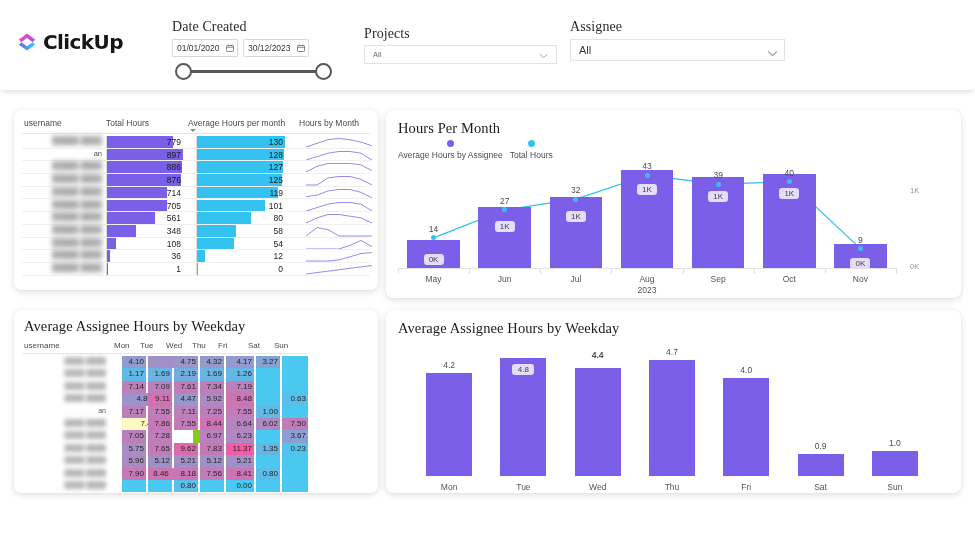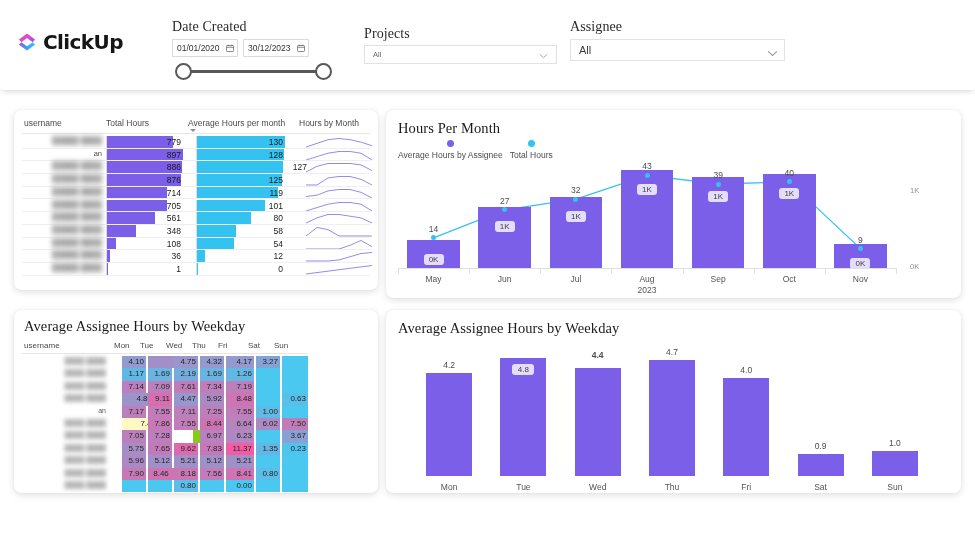--- a/index.html
+++ b/index.html
@@ -254,21 +254,21 @@
           </svg>
           <div class="m-rowline"></div>
         </div>
         <div class="m-row" style="top: 51.4px;">
           <div class="m-name" style="text-align: right;">█████ ████</div>
           <div class="m-cellsep" style="left: 84px;"></div>
           <div class="m-bar-a" style="left: 85px; width: 75.068px;"></div>
           <div class="m-val m-val-a" style="padding-right: 3px;">886</div>
           <div class="m-cellsep" style="left: 174px;"></div>
           <div class="m-bar-b" style="left: 175px; width: 85.9692px;"></div>
-          <div class="m-val m-val-b" style="padding-right: 3px; margin-left: 24px;">127</div>
+          <div class="m-val m-val-b" style="padding-right: 3px;">127</div>
           <svg class="spark" viewBox="0 0 70 12.7">
             <polyline points="2,11 13,5.333333333333334 24,2.5 35,2.5 46,2.5 57,3.916666666666666 68,9.583333333333334" fill="none" stroke="#8E7BE8" stroke-width="0.9"></polyline>
           </svg>
           <div class="m-rowline"></div>
         </div>
         <div class="m-row" style="top: 64.1px;">
           <div class="m-name" style="text-align: right;">█████ ████</div>
           <div class="m-cellsep" style="left: 84px;"></div>
           <div class="m-bar-a" style="left: 85px; width: 74.2207px;"></div>
           <div class="m-val m-val-a" style="padding-right: 3px;">876</div>

